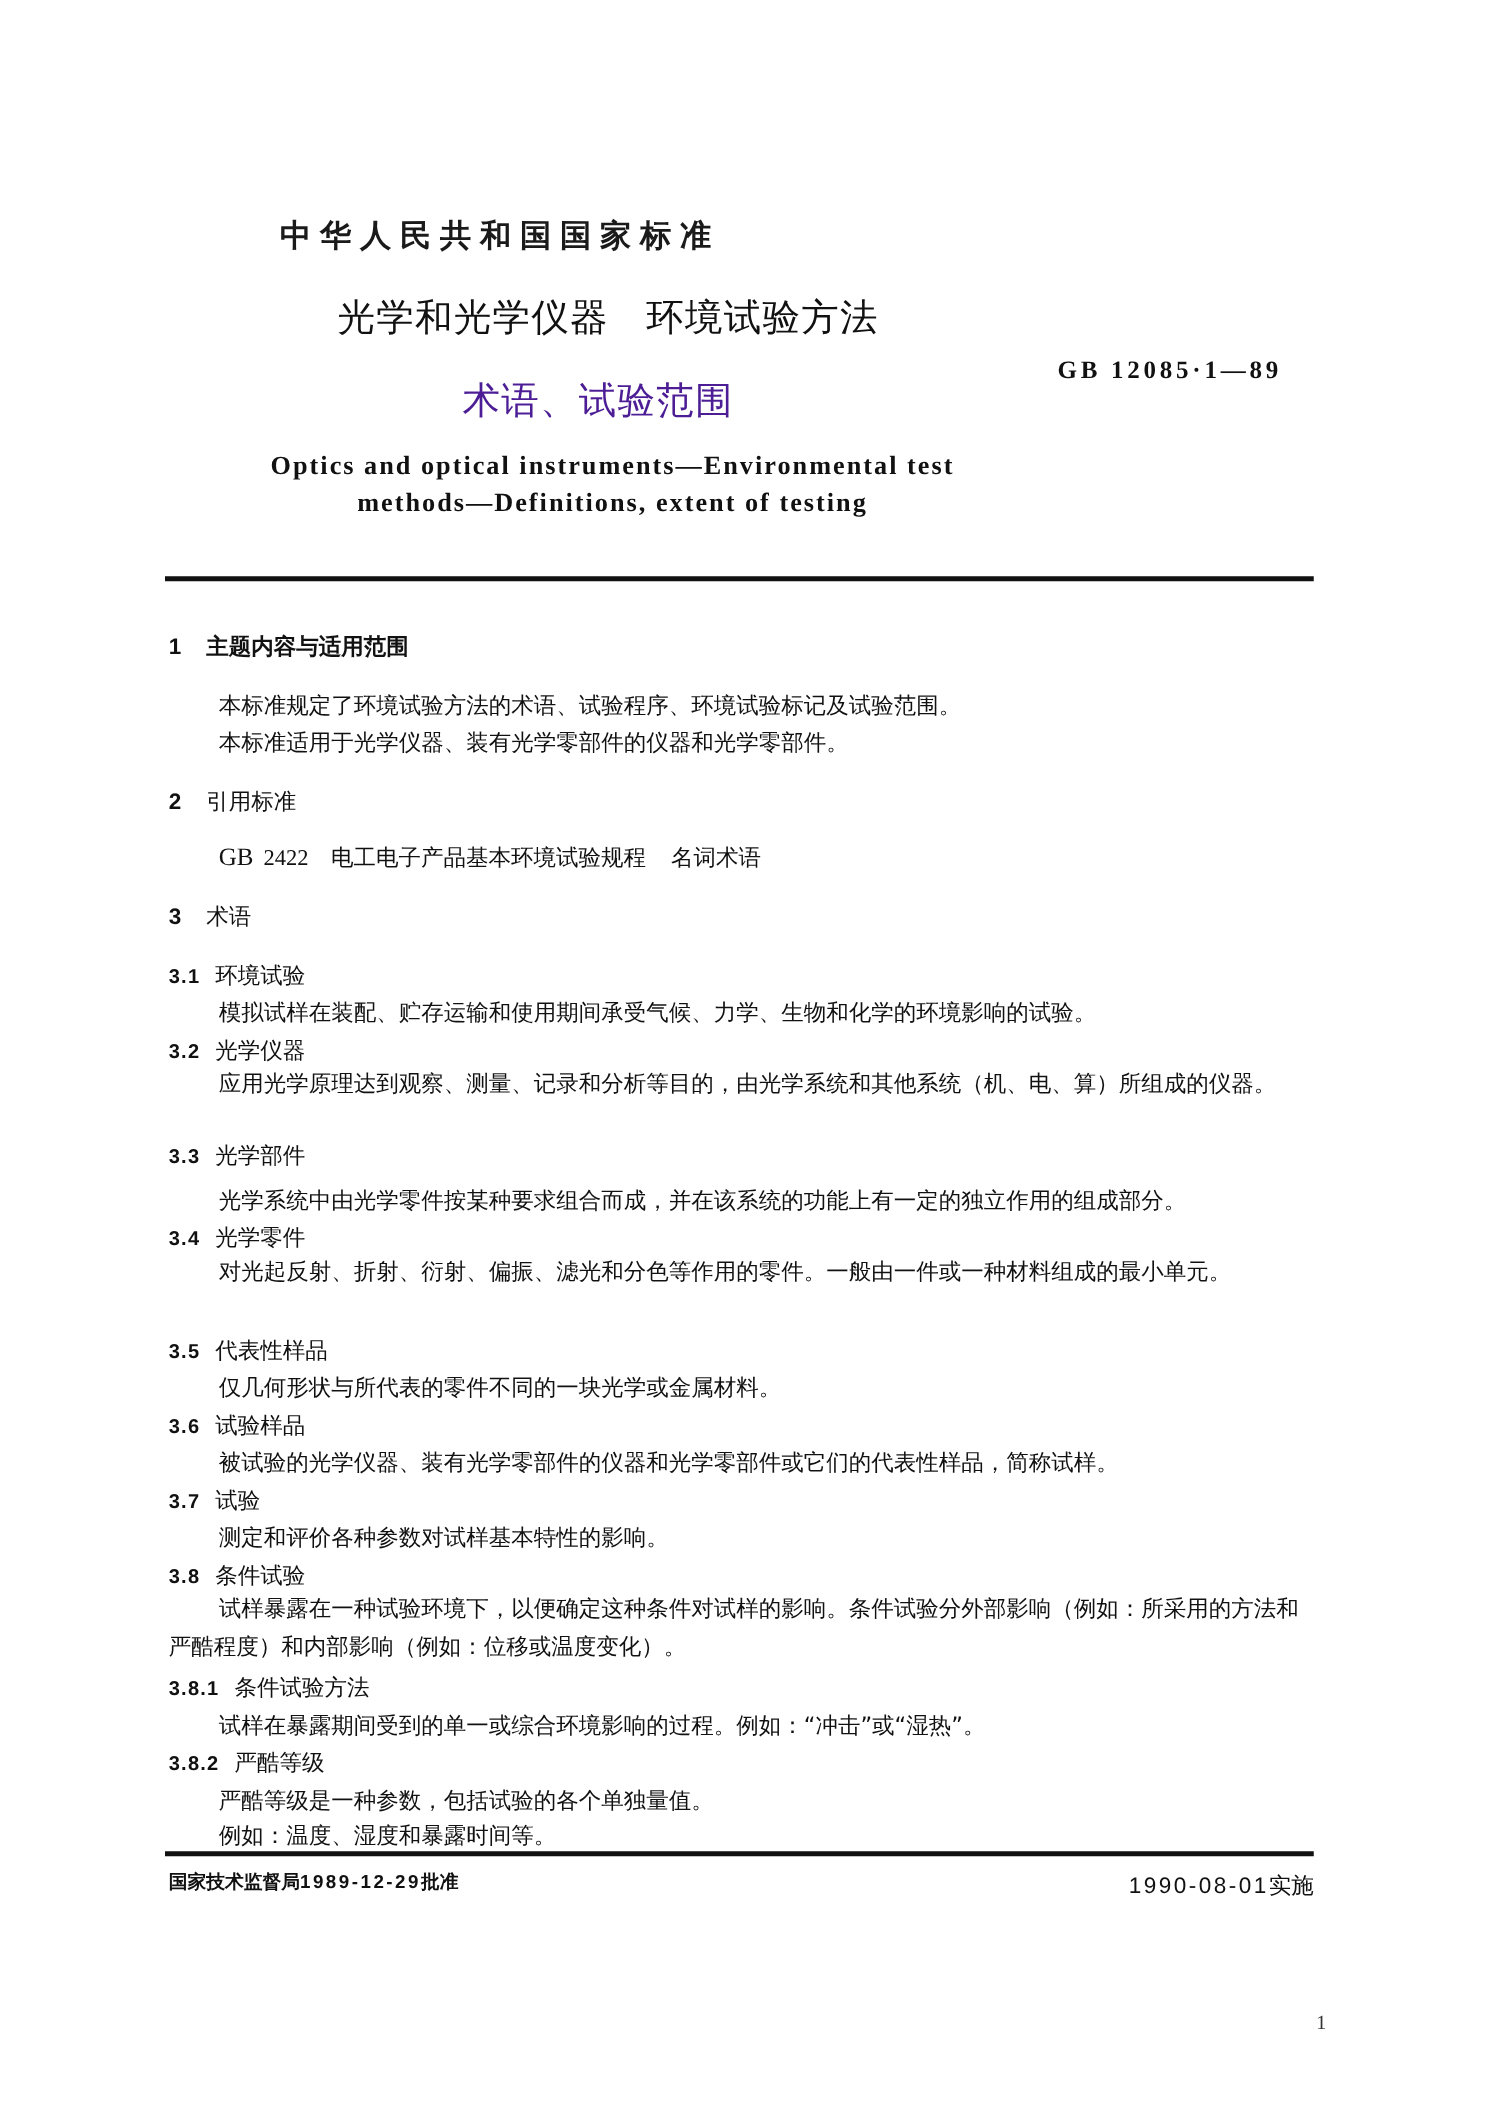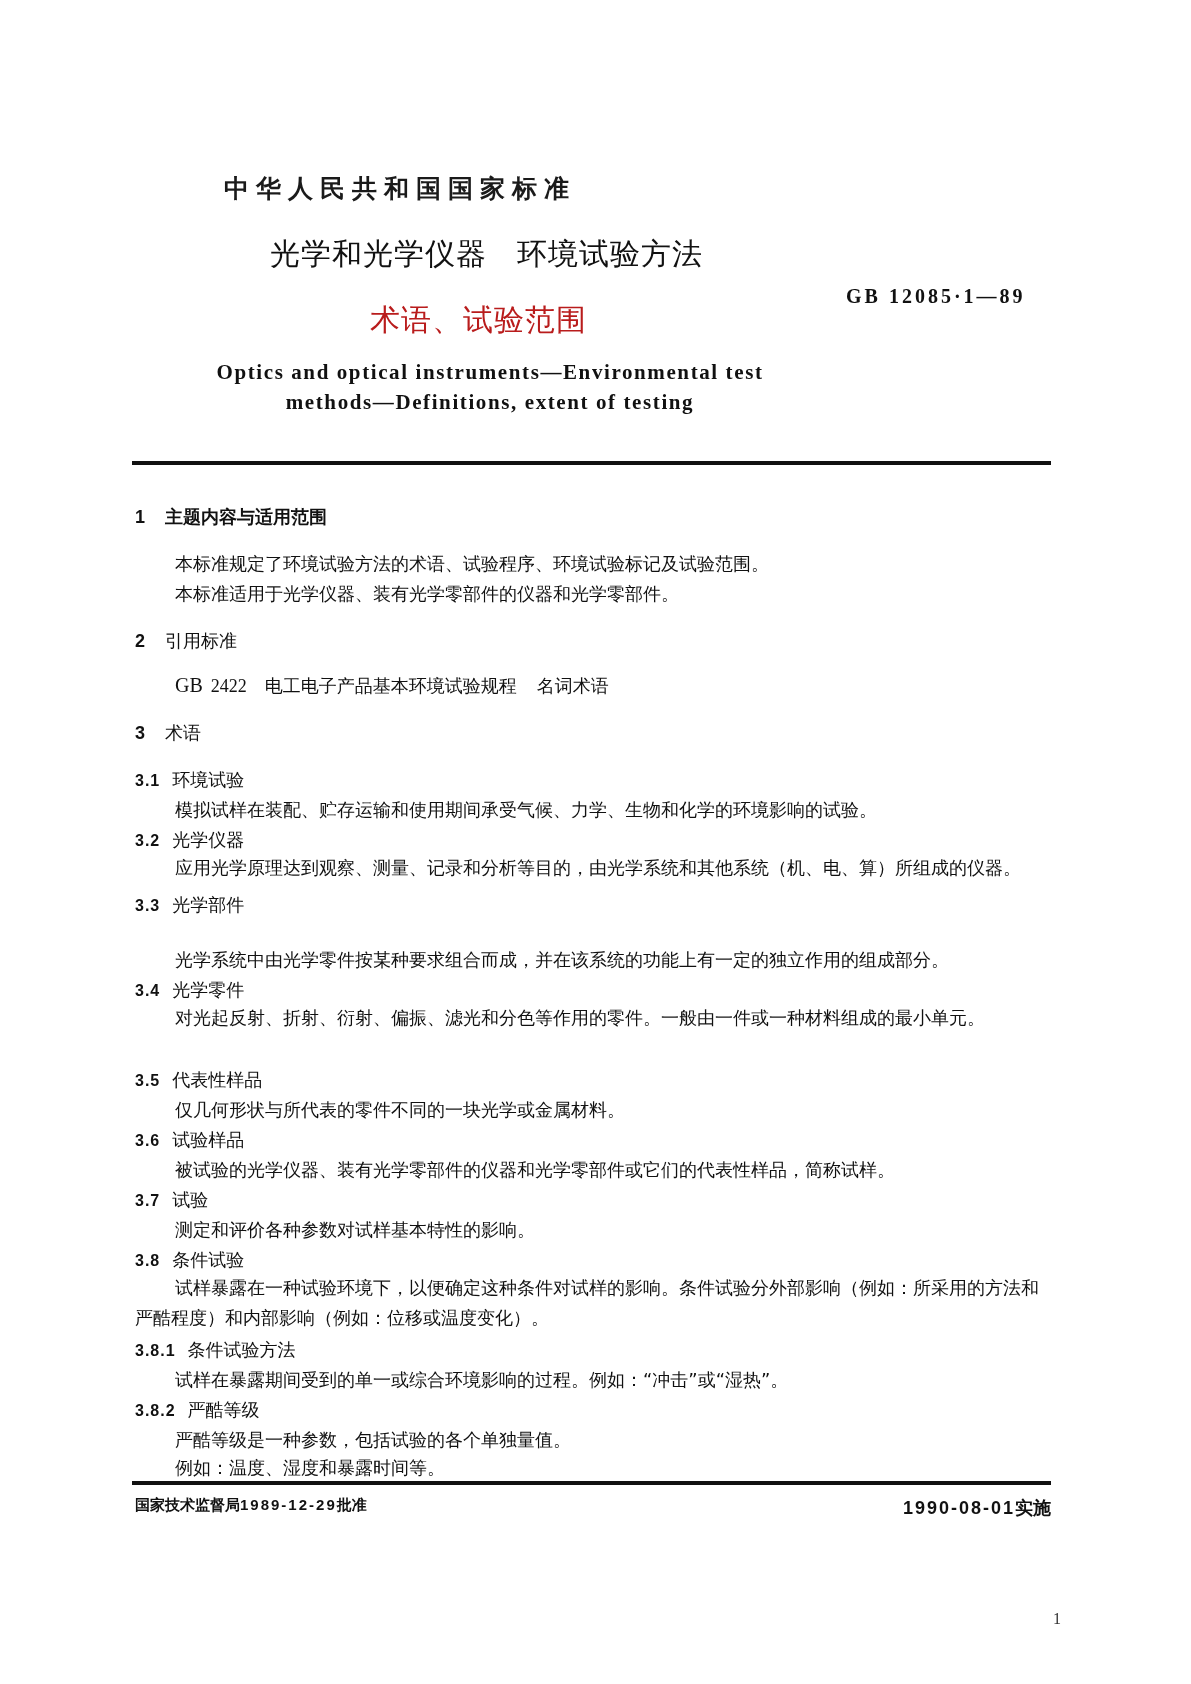--- a/index.html
+++ b/index.html
@@ -9,21 +9,21 @@
     font-family: "DejaVu Sans", "Liberation Sans", sans-serif;
   }
   .abs { position: absolute; }
   .national {
     left: 0; width: 760px; top: 172px; text-align: center;
     font-size: 25px; letter-spacing: 7px; font-weight: bold; color: #1a1a1a;
     padding-left: 20px;
   }
   .title1 { left: 270px; top: 234px; font-size: 30px; letter-spacing: 1px; color: #111; white-space: nowrap; }
   .title1 .gap { display: inline-block; width: 30px; }
-  .title2 { left: 370px; top: 300px; font-size: 30px; letter-spacing: 1px; color: #b91c1c; white-space: nowrap; }
+  .title2 { left: 370px; top: 300px; font-size: 30px; letter-spacing: 1px; color: #4c1d95; white-space: nowrap; }
   .stdno {
     left: 846px; top: 285px; font-family: "Liberation Serif", serif;
     font-weight: bold; font-size: 20px; letter-spacing: 3px; white-space: nowrap;
   }
   .entitle {
     left: 150px; width: 680px; text-align: center;
     font-family: "Liberation Serif", serif; font-weight: bold;
     font-size: 21px; letter-spacing: 1.6px; white-space: nowrap;
   }
   .en1 { top: 360px; }
@@ -40,21 +40,21 @@
     display: inline-block; font-family: "Liberation Sans", sans-serif; font-weight: bold;
     font-size: 16px; letter-spacing: 1px; margin-right: 12px;
   }
   .para { left: 175px; font-size: 18px; white-space: nowrap; color: #111; }
   .para-full { left: 135px; width: 920px; font-size: 18px; line-height: 30px; color: #111; }
   .para-full .indent { display: inline-block; width: 40px; }
   .ref .gb { font-family: "Liberation Serif", serif; font-size: 20px; }
   .ref .gbn { font-family: "Liberation Serif", serif; font-size: 18px; margin-left: 8px; margin-right: 18px; }
   .ref .sp { display: inline-block; width: 20px; }
   .footer-l { left: 135px; top: 1496px; font-size: 15px; font-weight: bold; white-space: nowrap; }
-  .footer-r { right: 140px; top: 1496px; font-size: 18px; font-weight: bold; white-space: nowrap; }
+  .footer-r { right: 140px; top: 1496px; font-size: 18px; font-weight: normal; white-space: nowrap; }
   .footer-l .d, .footer-r .d { letter-spacing: 2px; font-family: "Liberation Sans", sans-serif; }
   .pageno { right: 130px; top: 1610px; font-family: "Liberation Serif", serif; font-size: 16px; color: #333; }
 </style>
 </head>
 <body>
 
 <div class="abs national">中华人民共和国国家标准</div>
 
 <div class="abs title1">
   <span>光学和光学仪器</span><span class="gap"></span><span>环境试验方法</span>
@@ -88,21 +88,21 @@
 <div class="abs sub-h" style="top:768px;">
   <span class="num">3.1</span><span>环境试验</span>
 </div>
 <div class="abs para" style="top:798px;">模拟试样在装配、贮存运输和使用期间承受气候、力学、生物和化学的环境影响的试验。</div>
 
 <div class="abs sub-h" style="top:828px;">
   <span class="num">3.2</span><span>光学仪器</span>
 </div>
 <div class="abs para-full" style="top:853px;"><span class="indent"></span><span>应用光学原理达到观察、测量、记录和分析等目的，由光学系统和其他系统（机、电、算）所组成的仪器。</span></div>
 
-<div class="abs sub-h" style="top:893px;">
+<div class="abs sub-h" style="top:912px;">
   <span class="num">3.3</span><span>光学部件</span>
 </div>
 <div class="abs para" style="top:948px;">光学系统中由光学零件按某种要求组合而成，并在该系统的功能上有一定的独立作用的组成部分。</div>
 
 <div class="abs sub-h" style="top:978px;">
   <span class="num">3.4</span><span>光学零件</span>
 </div>
 <div class="abs para-full" style="top:1003px;"><span class="indent"></span><span>对光起反射、折射、衍射、偏振、滤光和分色等作用的零件。一般由一件或一种材料组成的最小单元。</span></div>
 
 <div class="abs sub-h" style="top:1068px;">

